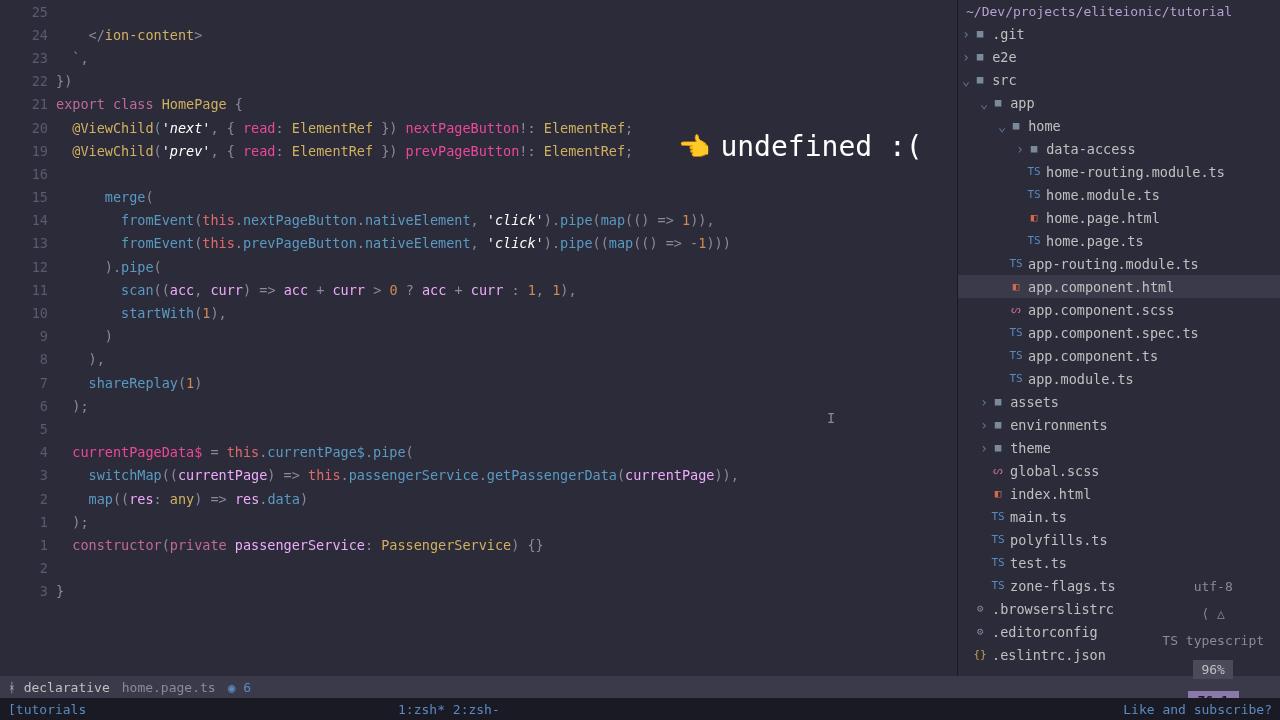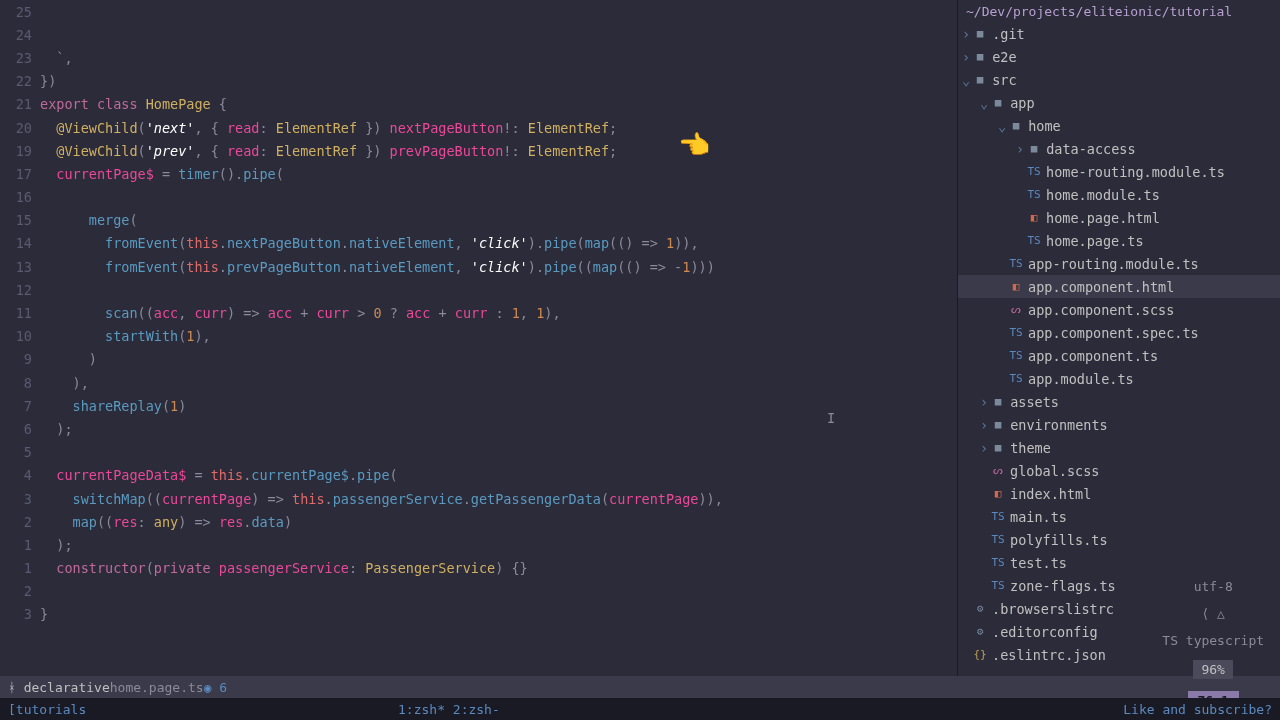--- a/index.html
+++ b/index.html
@@ -7,21 +7,21 @@
   background: #2b2b3a;
   color: #c0c0c0;
   font-family: 'Menlo', 'Consolas', monospace;
   font-size: 13.5px;
   width: 1280px;
   height: 720px;
   overflow: hidden;
   display: flex;
   flex-direction: column;
 }
-.main { display: flex; flex: 1; overflow: hidden; }
+.main { display: flex; flex: 1; overflow: hidden; padding-left: 16px; }
 .editor-pane { flex: 1; display: flex; flex-direction: column; background: #2b2b3a; border-right: 1px solid #1a1a24; }
 .code-area { flex: 1; overflow: hidden; }
 .code-line { display: flex; height: 23.2px; align-items: center; white-space: pre; }
 .gutter { width: 40px; text-align: right; padding-right: 8px; color: #5a5a70; user-select: none; }
 .gutter.current { color: #e0a050; }
 .code { flex: 1; }
 .cursor { display: inline-block; width: 8px; height: 18px; background: #c0c0c0; vertical-align: middle; }
 .sidebar { width: 322px; background: #2b2b3a; display: flex; flex-direction: column; }
 .sidebar-header { color: #b8a0d0; padding: 4px 8px; font-size: 13px; height: 22px; }
 .tree { flex: 1; overflow: hidden; }
@@ -31,21 +31,21 @@
 .chevron { color: #5a7a9a; margin-right: 2px; }
 .folder-icon { color: #4a9a8a; }
 .file-icon { color: #7a8a9a; font-size: 11px; }
 .file-icon.html { color: #d06a4a; }
 .file-icon.scss { color: #c06a9a; }
 .file-icon.ts { color: #5a8ac0; }
 .file-icon.json { color: #c0a050; }
 .file-icon.config { color: #7a8a9a; }
 .tree-label { color: #c0c0c0; }
 .statusline { height: 22px; background: #3a3a4a; display: flex; align-items: center; font-size: 13px; }
-.statusline-left { display: flex; align-items: center; padding-left: 8px; }
+.statusline-left { display: flex; align-items: center; gap: 12px; padding-left: 8px; }
 .statusline-right { margin-left: auto; display: flex; align-items: center; gap: 12px; padding-right: 8px; flex-direction: column; }
 .sl-branch { color: #c0c0c0; }
 .sl-file { color: #8a8a9a; }
 .sl-mod { color: #5a8ac0; }
 .sl-filetype { color: #8a8a9a; }
 .sl-percent { background: #4a4a5a; padding: 2px 8px; }
 .sl-pos { background: #8a7aaa; color: #1a1a24; padding: 2px 10px; font-weight: bold; }
 .sl-percent2 { padding: 2px 8px; }
 .sl-tree { color: #8a8a9a; padding-left: 8px; flex: 1; }
 .sl-pos2 { color: #8a8a9a; padding-right: 8px; }
@@ -55,64 +55,64 @@
 .tabline-right { color: #5a8ac0; margin-left: auto; }
 
 .kw { color: #c06a9a; }
 .type { color: #d0b060; }
 .fn { color: #5a9ac0; }
 .str { color: #ffffff; font-style: italic; }
 .num { color: #d08a50; }
 .prop { color: #ec4899; }
 .punc { color: #8a8a9a; }
 .decor { color: #d0b060; }
-.param { color: #ec4899; }
+.param { color: #f0abfc; }
 .op { color: #8a8a9a; }
 .var { color: #e06a6a; }
 .member { color: #5a9ac0; }
 .callout { position: absolute; left: 678px; top: 130px; color: #fff; font-size: 28px; font-weight: 500; display: flex; align-items: center; gap: 10px; }
 .callout-arrow { color: #e0a050; font-size: 26px; }
 .text-cursor { position: absolute; left: 827px; top: 410px; width: 1px; height: 18px; color: #8a8a9a; }
 </style>
 </head>
 <body>
 
 <div class="main">
   <div class="editor-pane">
     <div class="code-area" id="code-area">
         <div class="code-line"><span class="gutter">25</span></div>
-        <div class="code-line"><span class="gutter">24</span></div>
+        <div class="code-line"><span class="gutter">24</span><span class="code"><span class="punc">    &lt;/</span><span class="type">ion-content</span><span class="punc">&gt;</span></span></div>
         <div class="code-line"><span class="gutter">23</span><span class="code"><span class="punc">  `</span><span class="punc">,</span></span></div>
         <div class="code-line"><span class="gutter">22</span><span class="code"><span class="punc">})</span></span></div>
         <div class="code-line"><span class="gutter">21</span><span class="code"><span class="kw">export </span><span class="kw">class </span><span class="type">HomePage</span><span class="punc"> {</span></span></div>
         <div class="code-line"><span class="gutter">20</span><span class="code"><span class="decor">  @ViewChild</span><span class="punc">(</span><span class="str">'next'</span><span class="punc">, { </span><span class="prop">read</span><span class="punc">: </span><span class="type">ElementRef</span><span class="punc"> }) </span><span class="prop">nextPageButton</span><span class="punc">!: </span><span class="type">ElementRef</span><span class="punc">;</span></span></div>
         <div class="code-line"><span class="gutter">19</span><span class="code"><span class="decor">  @ViewChild</span><span class="punc">(</span><span class="str">'prev'</span><span class="punc">, { </span><span class="prop">read</span><span class="punc">: </span><span class="type">ElementRef</span><span class="punc"> }) </span><span class="prop">prevPageButton</span><span class="punc">!: </span><span class="type">ElementRef</span><span class="punc">;</span></span></div>
-        <div class="code-line"><span class="gutter">17</span><span class="code"><span class="prop">  currentPage$</span><span class="punc"> = </span><span class="fn">timer</span><span class="punc">().</span><span class="fn">pipe</span><span class="punc">(</span></span></div>
         <div class="code-line"><span class="gutter">16</span></div>
         <div class="code-line"><span class="gutter">15</span><span class="code"><span class="fn">      merge</span><span class="punc">(</span></span></div>
         <div class="code-line"><span class="gutter">14</span><span class="code"><span class="fn">        fromEvent</span><span class="punc">(</span><span class="var">this</span><span class="punc">.</span><span class="member">nextPageButton</span><span class="punc">.</span><span class="member">nativeElement</span><span class="punc">, </span><span class="str">'click'</span><span class="punc">).</span><span class="fn">pipe</span><span class="punc">(</span><span class="fn">map</span><span class="punc">(() </span><span class="op">=&gt;</span><span class="punc"> </span><span class="num">1</span><span class="punc">)),</span></span></div>
         <div class="code-line"><span class="gutter">13</span><span class="code"><span class="fn">        fromEvent</span><span class="punc">(</span><span class="var">this</span><span class="punc">.</span><span class="member">prevPageButton</span><span class="punc">.</span><span class="member">nativeElement</span><span class="punc">, </span><span class="str">'click'</span><span class="punc">).</span><span class="fn">pipe</span><span class="punc">((</span><span class="fn">map</span><span class="punc">(() </span><span class="op">=&gt;</span><span class="punc"> </span><span class="op">-</span><span class="num">1</span><span class="punc">)))</span></span></div>
-        <div class="code-line"><span class="gutter">12</span></div>
+        <div class="code-line"><span class="gutter">12</span><span class="code"><span class="punc">      ).</span><span class="fn">pipe</span><span class="punc">(</span></span></div>
         <div class="code-line"><span class="gutter">11</span><span class="code"><span class="fn">        scan</span><span class="punc">((</span><span class="param">acc</span><span class="punc">, </span><span class="param">curr</span><span class="punc">) </span><span class="op">=&gt;</span><span class="punc"> </span><span class="param">acc</span><span class="punc"> </span><span class="op">+</span><span class="punc"> </span><span class="param">curr</span><span class="punc"> </span><span class="op">&gt;</span><span class="punc"> </span><span class="num">0</span><span class="punc"> </span><span class="op">?</span><span class="punc"> </span><span class="param">acc</span><span class="punc"> </span><span class="op">+</span><span class="punc"> </span><span class="param">curr</span><span class="punc"> </span><span class="op">:</span><span class="punc"> </span><span class="num">1</span><span class="punc">, </span><span class="num">1</span><span class="punc">),</span></span></div>
         <div class="code-line"><span class="gutter">10</span><span class="code"><span class="fn">        startWith</span><span class="punc">(</span><span class="num">1</span><span class="punc">),</span></span></div>
         <div class="code-line"><span class="gutter">9</span><span class="code"><span class="punc">      )</span></span></div>
         <div class="code-line"><span class="gutter">8</span><span class="code"><span class="punc">    ),</span></span></div>
         <div class="code-line"><span class="gutter">7</span><span class="code"><span class="fn">    shareReplay</span><span class="punc">(</span><span class="num">1</span><span class="punc">)</span></span></div>
         <div class="code-line"><span class="gutter">6</span><span class="code"><span class="punc">  );</span></span></div>
         <div class="code-line"><span class="gutter">5</span><span class="code"></span></div>
         <div class="code-line"><span class="gutter">4</span><span class="code"><span class="prop">  currentPageData$</span><span class="punc"> = </span><span class="var">this</span><span class="punc">.</span><span class="member">currentPage$</span><span class="punc">.</span><span class="fn">pipe</span><span class="punc">(</span></span></div>
         <div class="code-line"><span class="gutter">3</span><span class="code"><span class="fn">    switchMap</span><span class="punc">((</span><span class="param">currentPage</span><span class="punc">) </span><span class="op">=&gt;</span><span class="punc"> </span><span class="var">this</span><span class="punc">.</span><span class="member">passengerService</span><span class="punc">.</span><span class="fn">getPassengerData</span><span class="punc">(</span><span class="param">currentPage</span><span class="punc">)),</span></span></div>
         <div class="code-line"><span class="gutter">2</span><span class="code"><span class="fn">    map</span><span class="punc">((</span><span class="param">res</span><span class="punc">: </span><span class="type">any</span><span class="punc">) </span><span class="op">=&gt;</span><span class="punc"> </span><span class="param">res</span><span class="punc">.</span><span class="member">data</span><span class="punc">)</span></span></div>
         <div class="code-line"><span class="gutter">1</span><span class="code"><span class="punc">  );</span></span></div>
         <div class="code-line"><span class="gutter">1</span><span class="code"><span class="kw">  constructor</span><span class="punc">(</span><span class="kw">private </span><span class="param">passengerService</span><span class="punc">: </span><span class="type">PassengerService</span><span class="punc">) {}</span></span></div>
         <div class="code-line"><span class="gutter">2</span><span class="code"></span></div>
         <div class="code-line"><span class="gutter">3</span><span class="code"><span class="punc">}</span></span></div>
       </div>
     <div class="callout">
       <span class="callout-arrow">👈</span>
+      <span>undefined :(</span>
     </div>
     <span class="text-cursor">I</span>
   </div>
   <div class="sidebar">
     <div class="sidebar-header">~/Dev/projects/eliteionic/tutorial</div>
     <div class="tree" id="tree">
         <div class="tree-item" style="padding-left: 4px;">
           <span class="chevron">›</span>
           <span class="tree-icon file-icon folder folder-icon">■</span>
           <span class="tree-label">.git</span>

